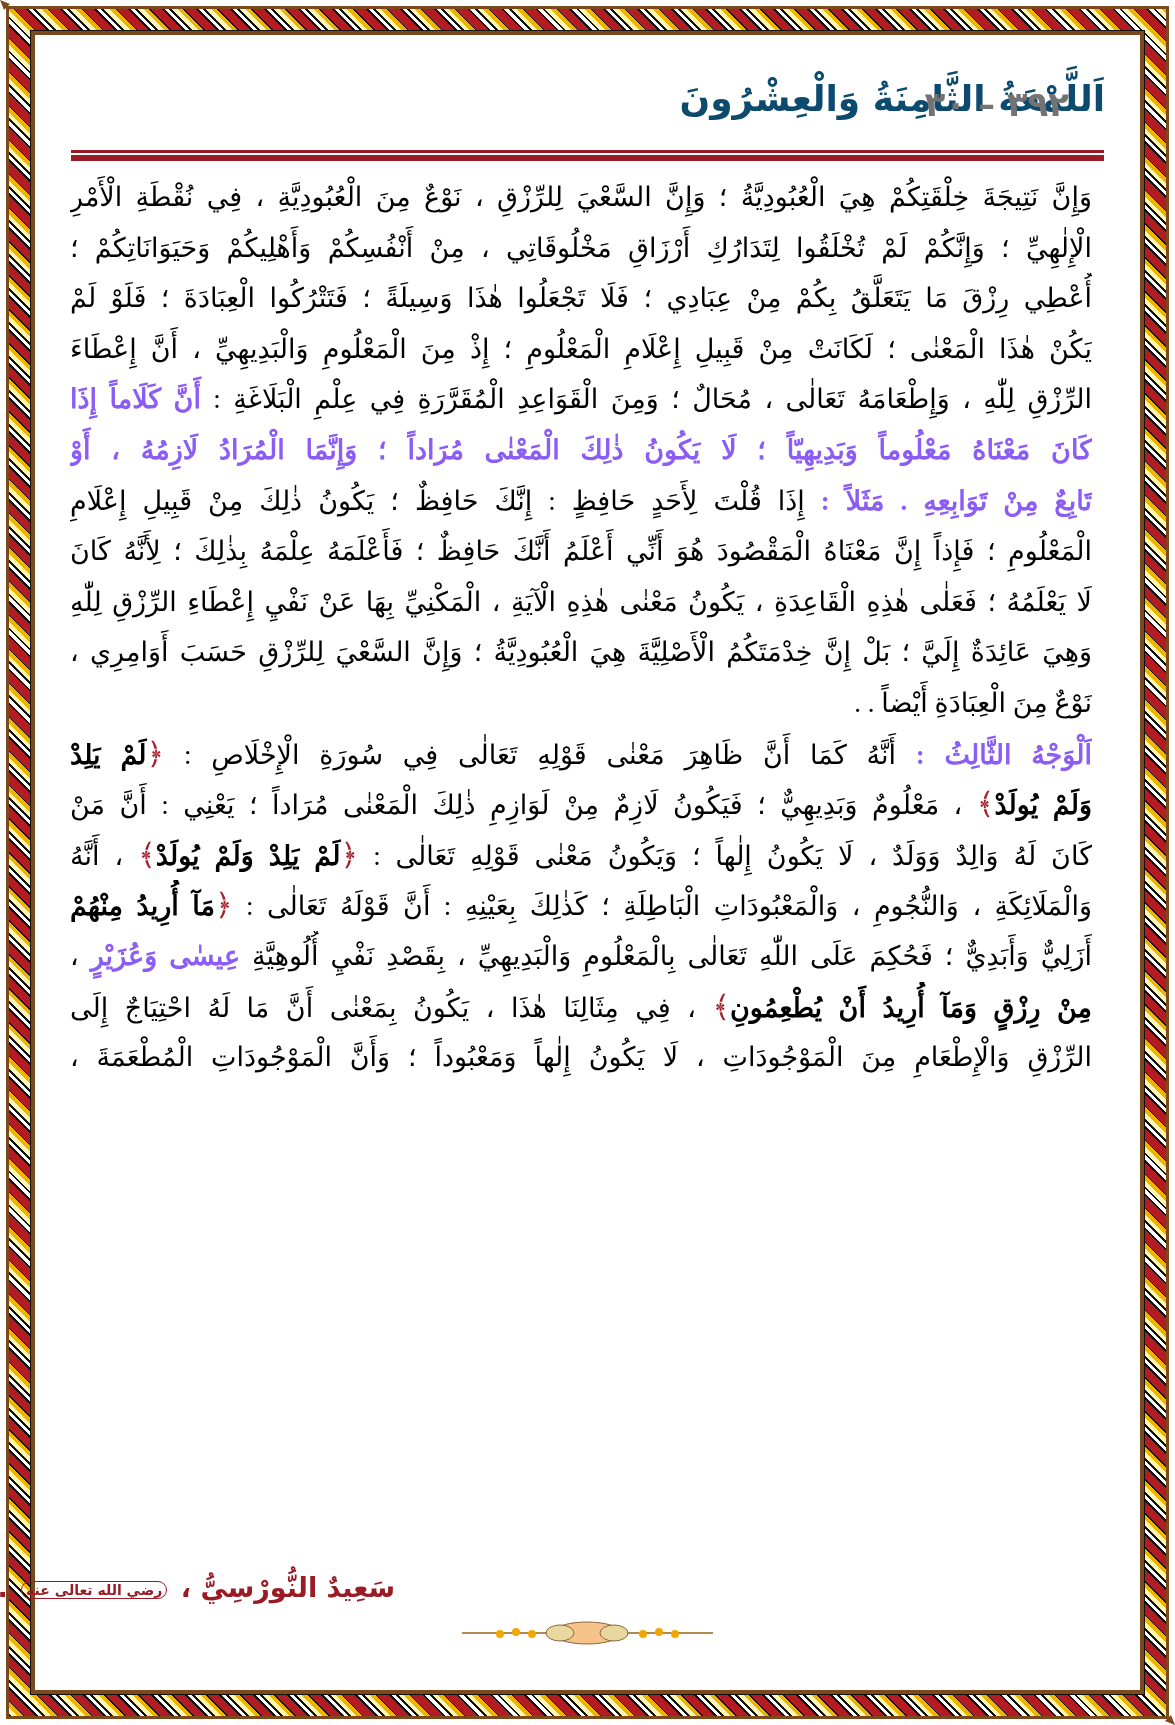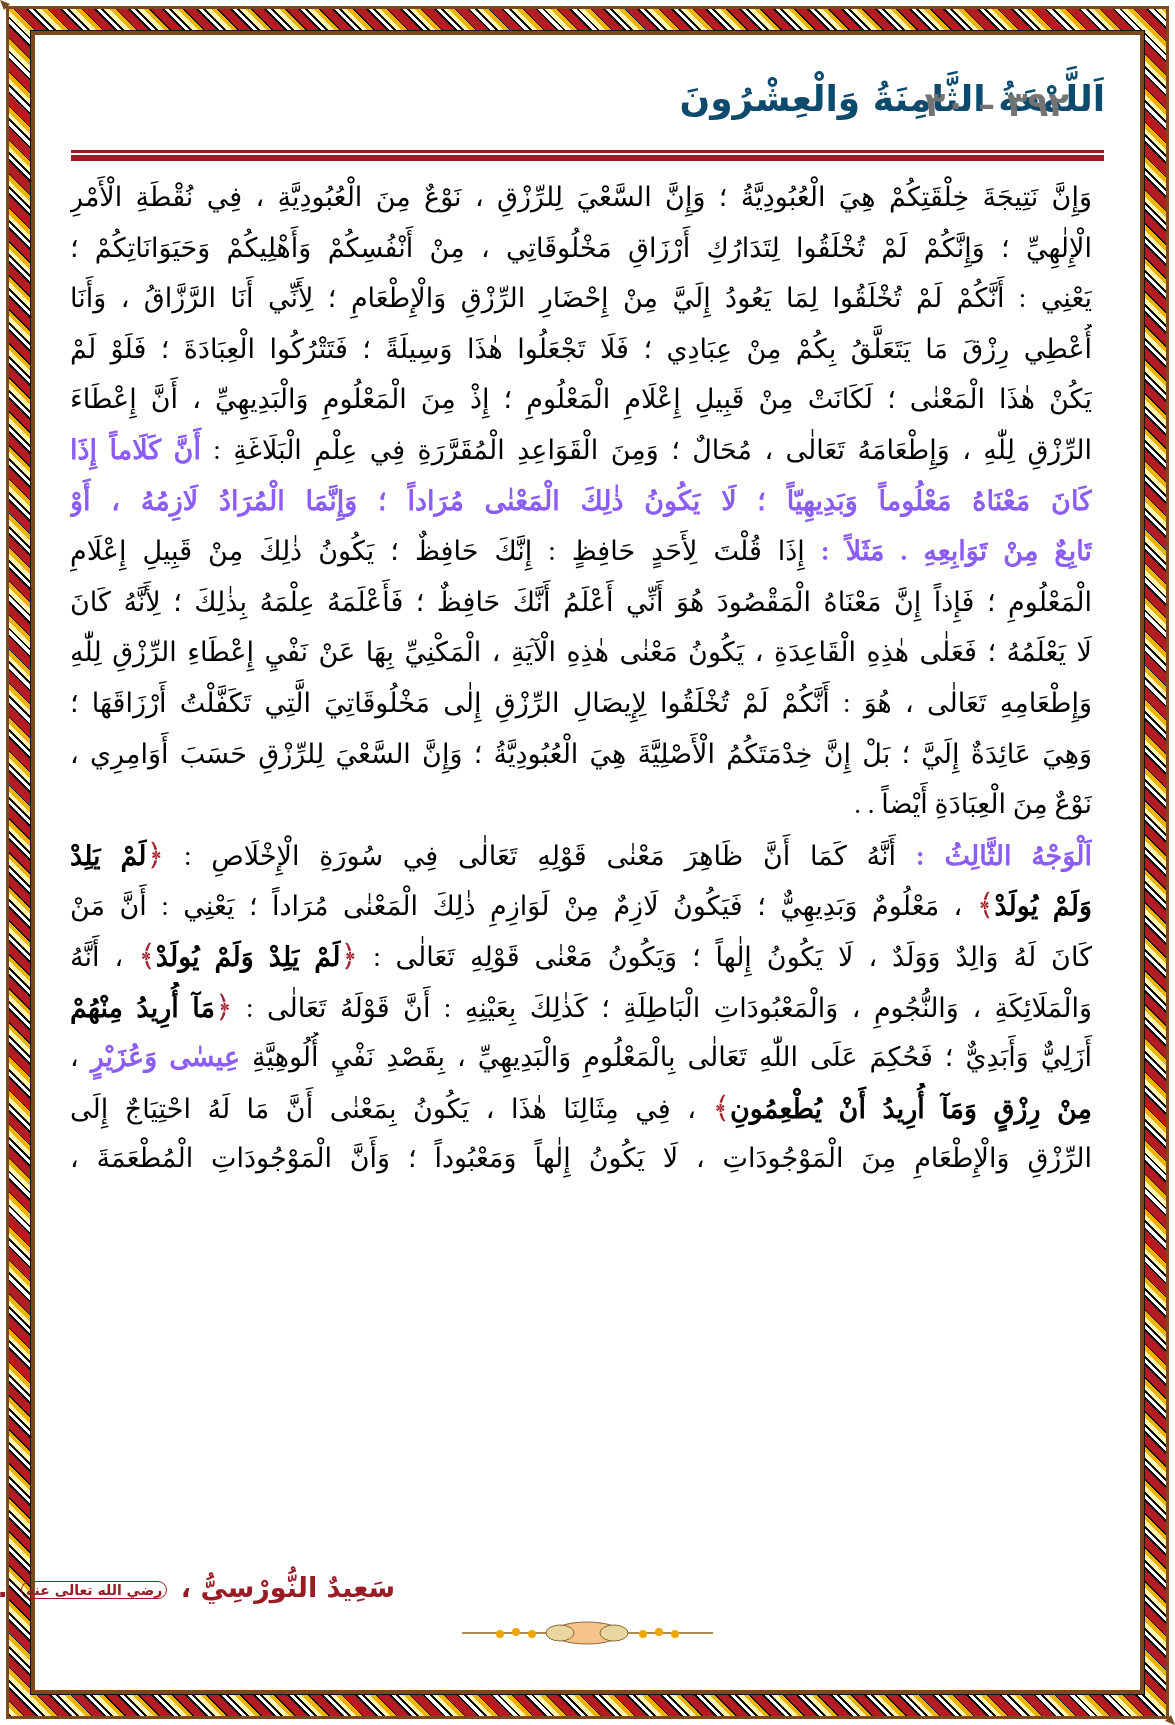--- a/index.html
+++ b/index.html
@@ -48,29 +48,27 @@
 <div class="header">
   <div class="chapter-title">اَللَّمْعَةُ الثَّامِنَةُ وَالْعِشْرُونَ</div>
   <div class="page-number">٣٩٢ – ٣٠</div>
 </div>
 <div class="rule r1"></div>
 <div class="rule r2"></div>
 
 <div class="content" id="content">
     <div class="line"><span>وَإِنَّ نَتِيجَةَ خِلْقَتِكُمْ هِيَ الْعُبُودِيَّةُ ؛ وَإِنَّ السَّعْيَ لِلرِّزْقِ ، نَوْعٌ مِنَ الْعُبُودِيَّةِ ، فِي نُقْطَةِ الْأَمْرِ</span></div>
     <div class="line"><span>الْإِلٰهِيِّ ؛ وَإِنَّكُمْ لَمْ تُخْلَقُوا لِتَدَارُكِ أَرْزَاقِ مَخْلُوقَاتِي ، مِنْ أَنْفُسِكُمْ وَأَهْلِيكُمْ وَحَيَوَانَاتِكُمْ ؛</span></div>
-    <div class="line"><span>يَعْنِي : أَنَّكُمْ لَمْ تُخْلَقُوا لِمَا يَعُودُ إِلَيَّ مِنْ إِحْضَارِ الرِّزْقِ وَالْإِطْعَامِ ؛ لِأَنِّي أَنَا الرَّزَّاقُ ، وَأَنَا</span></div>
     <div class="line"><span>أُعْطِي رِزْقَ مَا يَتَعَلَّقُ بِكُمْ مِنْ عِبَادِي ؛ فَلَا تَجْعَلُوا هٰذَا وَسِيلَةً ؛ فَتَتْرُكُوا الْعِبَادَةَ ؛ فَلَوْ لَمْ</span></div>
     <div class="line"><span>يَكُنْ هٰذَا الْمَعْنٰى ؛ لَكَانَتْ مِنْ قَبِيلِ إِعْلَامِ الْمَعْلُومِ ؛ إِذْ مِنَ الْمَعْلُومِ وَالْبَدِيهِيِّ ، أَنَّ إِعْطَاءَ</span></div>
     <div class="line"><span>الرِّزْقِ لِلّٰهِ ، وَإِطْعَامَهُ تَعَالٰى ، مُحَالٌ ؛ وَمِنَ الْقَوَاعِدِ الْمُقَرَّرَةِ فِي عِلْمِ الْبَلَاغَةِ : </span><span class="red">أَنَّ كَلَاماً إِذَا</span></div>
     <div class="line"><span class="red">كَانَ مَعْنَاهُ مَعْلُوماً وَبَدِيهِيّاً ؛ لَا يَكُونُ ذٰلِكَ الْمَعْنٰى مُرَاداً ؛ وَإِنَّمَا الْمُرَادُ لَازِمُهُ ، أَوْ</span></div>
     <div class="line"><span class="red">تَابِعٌ مِنْ تَوَابِعِهِ . مَثَلاً : </span><span>إِذَا قُلْتَ لِأَحَدٍ حَافِظٍ : إِنَّكَ حَافِظٌ ؛ يَكُونُ ذٰلِكَ مِنْ قَبِيلِ إِعْلَامِ</span></div>
     <div class="line"><span>الْمَعْلُومِ ؛ فَإِذاً إِنَّ مَعْنَاهُ الْمَقْصُودَ هُوَ أَنِّي أَعْلَمُ أَنَّكَ حَافِظٌ ؛ فَأَعْلَمَهُ عِلْمَهُ بِذٰلِكَ ؛ لِأَنَّهُ كَانَ</span></div>
     <div class="line"><span>لَا يَعْلَمُهُ ؛ فَعَلٰى هٰذِهِ الْقَاعِدَةِ ، يَكُونُ مَعْنٰى هٰذِهِ الْآيَةِ ، الْمَكْنِيِّ بِهَا عَنْ نَفْيِ إِعْطَاءِ الرِّزْقِ لِلّٰهِ</span></div>
-    <div class="line"><span>وَإِطْعَامِهِ تَعَالٰى ، هُوَ : أَنَّكُمْ لَمْ تُخْلَقُوا لِإِيصَالِ الرِّزْقِ إِلٰى مَخْلُوقَاتِيَ الَّتِي تَكَفَّلْتُ أَرْزَاقَهَا ؛</span></div>
     <div class="line"><span>وَهِيَ عَائِدَةٌ إِلَيَّ ؛ بَلْ إِنَّ خِدْمَتَكُمُ الْأَصْلِيَّةَ هِيَ الْعُبُودِيَّةُ ؛ وَإِنَّ السَّعْيَ لِلرِّزْقِ حَسَبَ أَوَامِرِي ،</span></div>
     <div class="line last"><span>نَوْعٌ مِنَ الْعِبَادَةِ أَيْضاً . .</span></div>
     <div class="line"><span class="red">   اَلْوَجْهُ الثَّالِثُ : </span><span>أَنَّهُ كَمَا أَنَّ ظَاهِرَ مَعْنٰى قَوْلِهِ تَعَالٰى فِي سُورَةِ الْإِخْلَاصِ : </span><span class="bracket">﴿</span><span class="blue">لَمْ يَلِدْ</span></div>
     <div class="line"><span class="blue">وَلَمْ يُولَدْ</span><span class="bracket">﴾</span><span> ، مَعْلُومٌ وَبَدِيهِيٌّ ؛ فَيَكُونُ لَازِمٌ مِنْ لَوَازِمِ ذٰلِكَ الْمَعْنٰى مُرَاداً ؛ يَعْنِي : أَنَّ مَنْ</span></div>
     <div class="line"><span>كَانَ لَهُ وَالِدٌ وَوَلَدٌ ، لَا يَكُونُ إِلٰهاً ؛ وَيَكُونُ مَعْنٰى قَوْلِهِ تَعَالٰى : </span><span class="bracket">﴿</span><span class="blue">لَمْ يَلِدْ وَلَمْ يُولَدْ</span><span class="bracket">﴾</span><span> ، أَنَّهُ</span></div>
     <div class="line"><span>وَالْمَلَائِكَةِ ، وَالنُّجُومِ ، وَالْمَعْبُودَاتِ الْبَاطِلَةِ ؛ كَذٰلِكَ بِعَيْنِهِ : أَنَّ قَوْلَهُ تَعَالٰى : </span><span class="bracket">﴿</span><span class="blue">مَآ أُرِيدُ مِنْهُمْ</span></div>
     <div class="line"><span>أَزَلِيٌّ وَأَبَدِيٌّ ؛ فَحُكِمَ عَلَى اللّٰهِ تَعَالٰى بِالْمَعْلُومِ وَالْبَدِيهِيِّ ، بِقَصْدِ نَفْيِ أُلُوهِيَّةِ </span><span class="red">عِيسٰى وَعُزَيْرٍ</span><span> ،</span></div>
     <div class="line"><span class="blue">مِنْ رِزْقٍ وَمَآ أُرِيدُ أَنْ يُطْعِمُونِ</span><span class="bracket">﴾</span><span> ، فِي مِثَالِنَا هٰذَا ، يَكُونُ بِمَعْنٰى أَنَّ مَا لَهُ احْتِيَاجٌ إِلَى</span></div>
     <div class="line"><span>الرِّزْقِ وَالْإِطْعَامِ مِنَ الْمَوْجُودَاتِ ، لَا يَكُونُ إِلٰهاً وَمَعْبُوداً ؛ وَأَنَّ الْمَوْجُودَاتِ الْمُطْعَمَةَ ،</span></div>
   </div>

